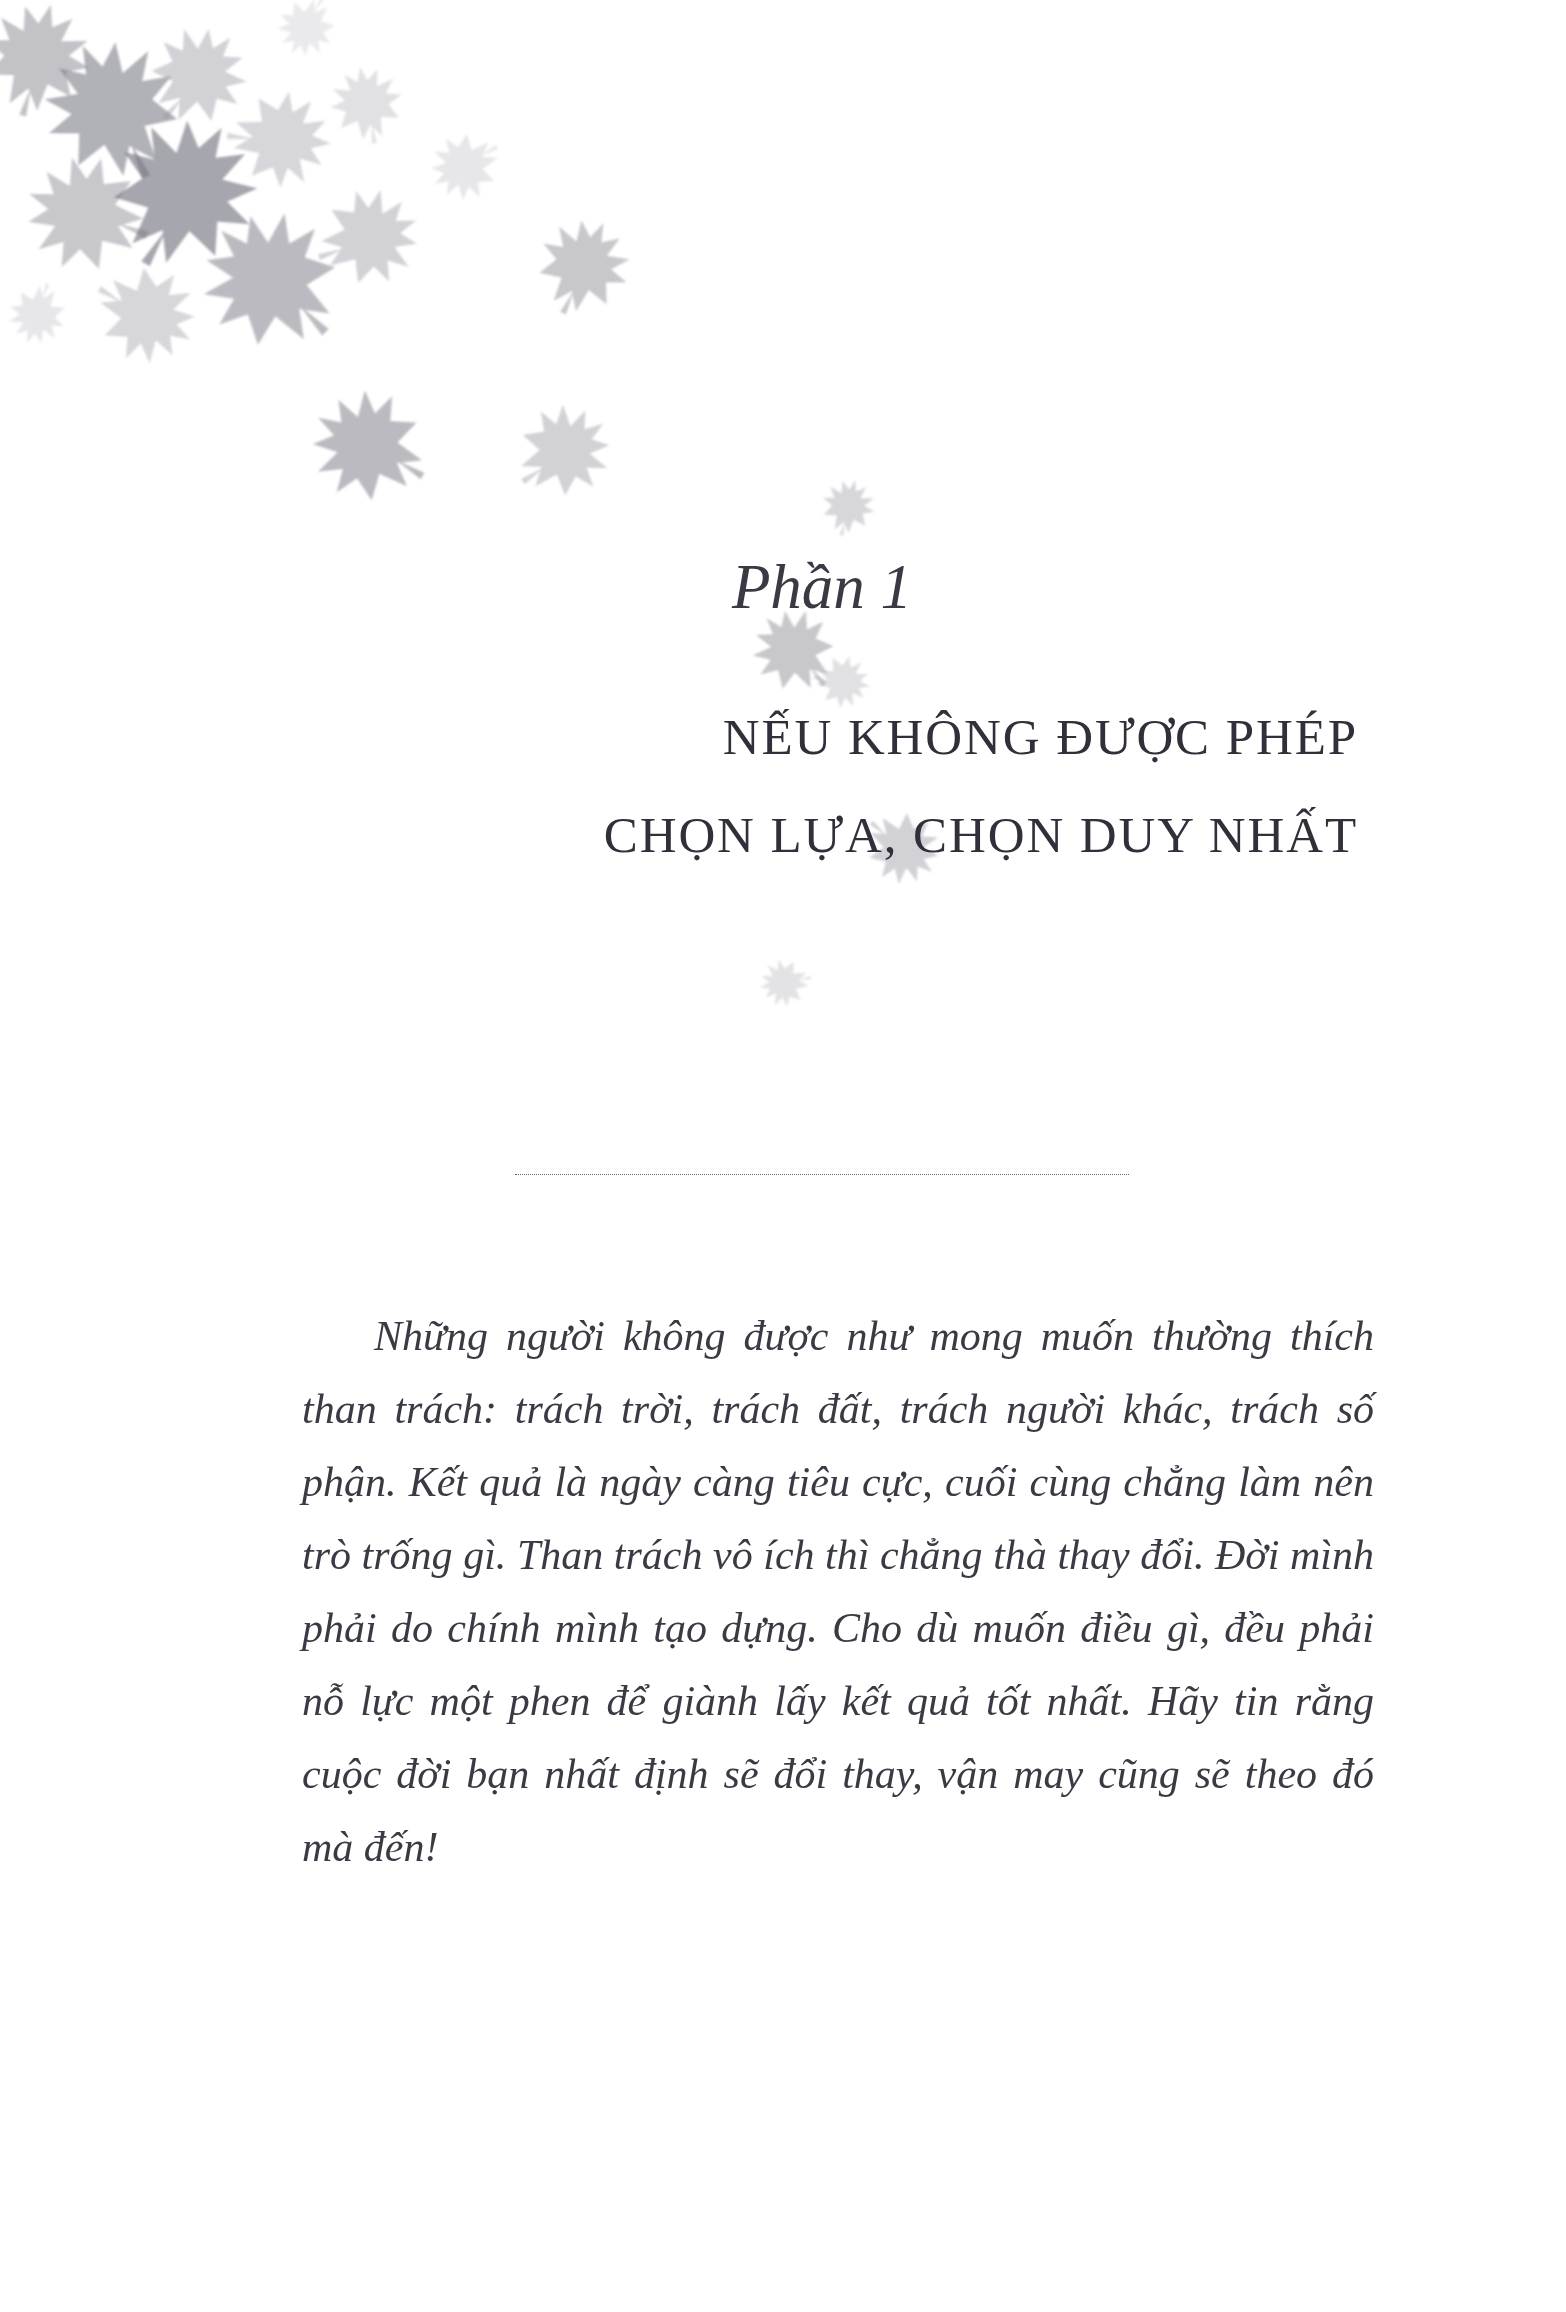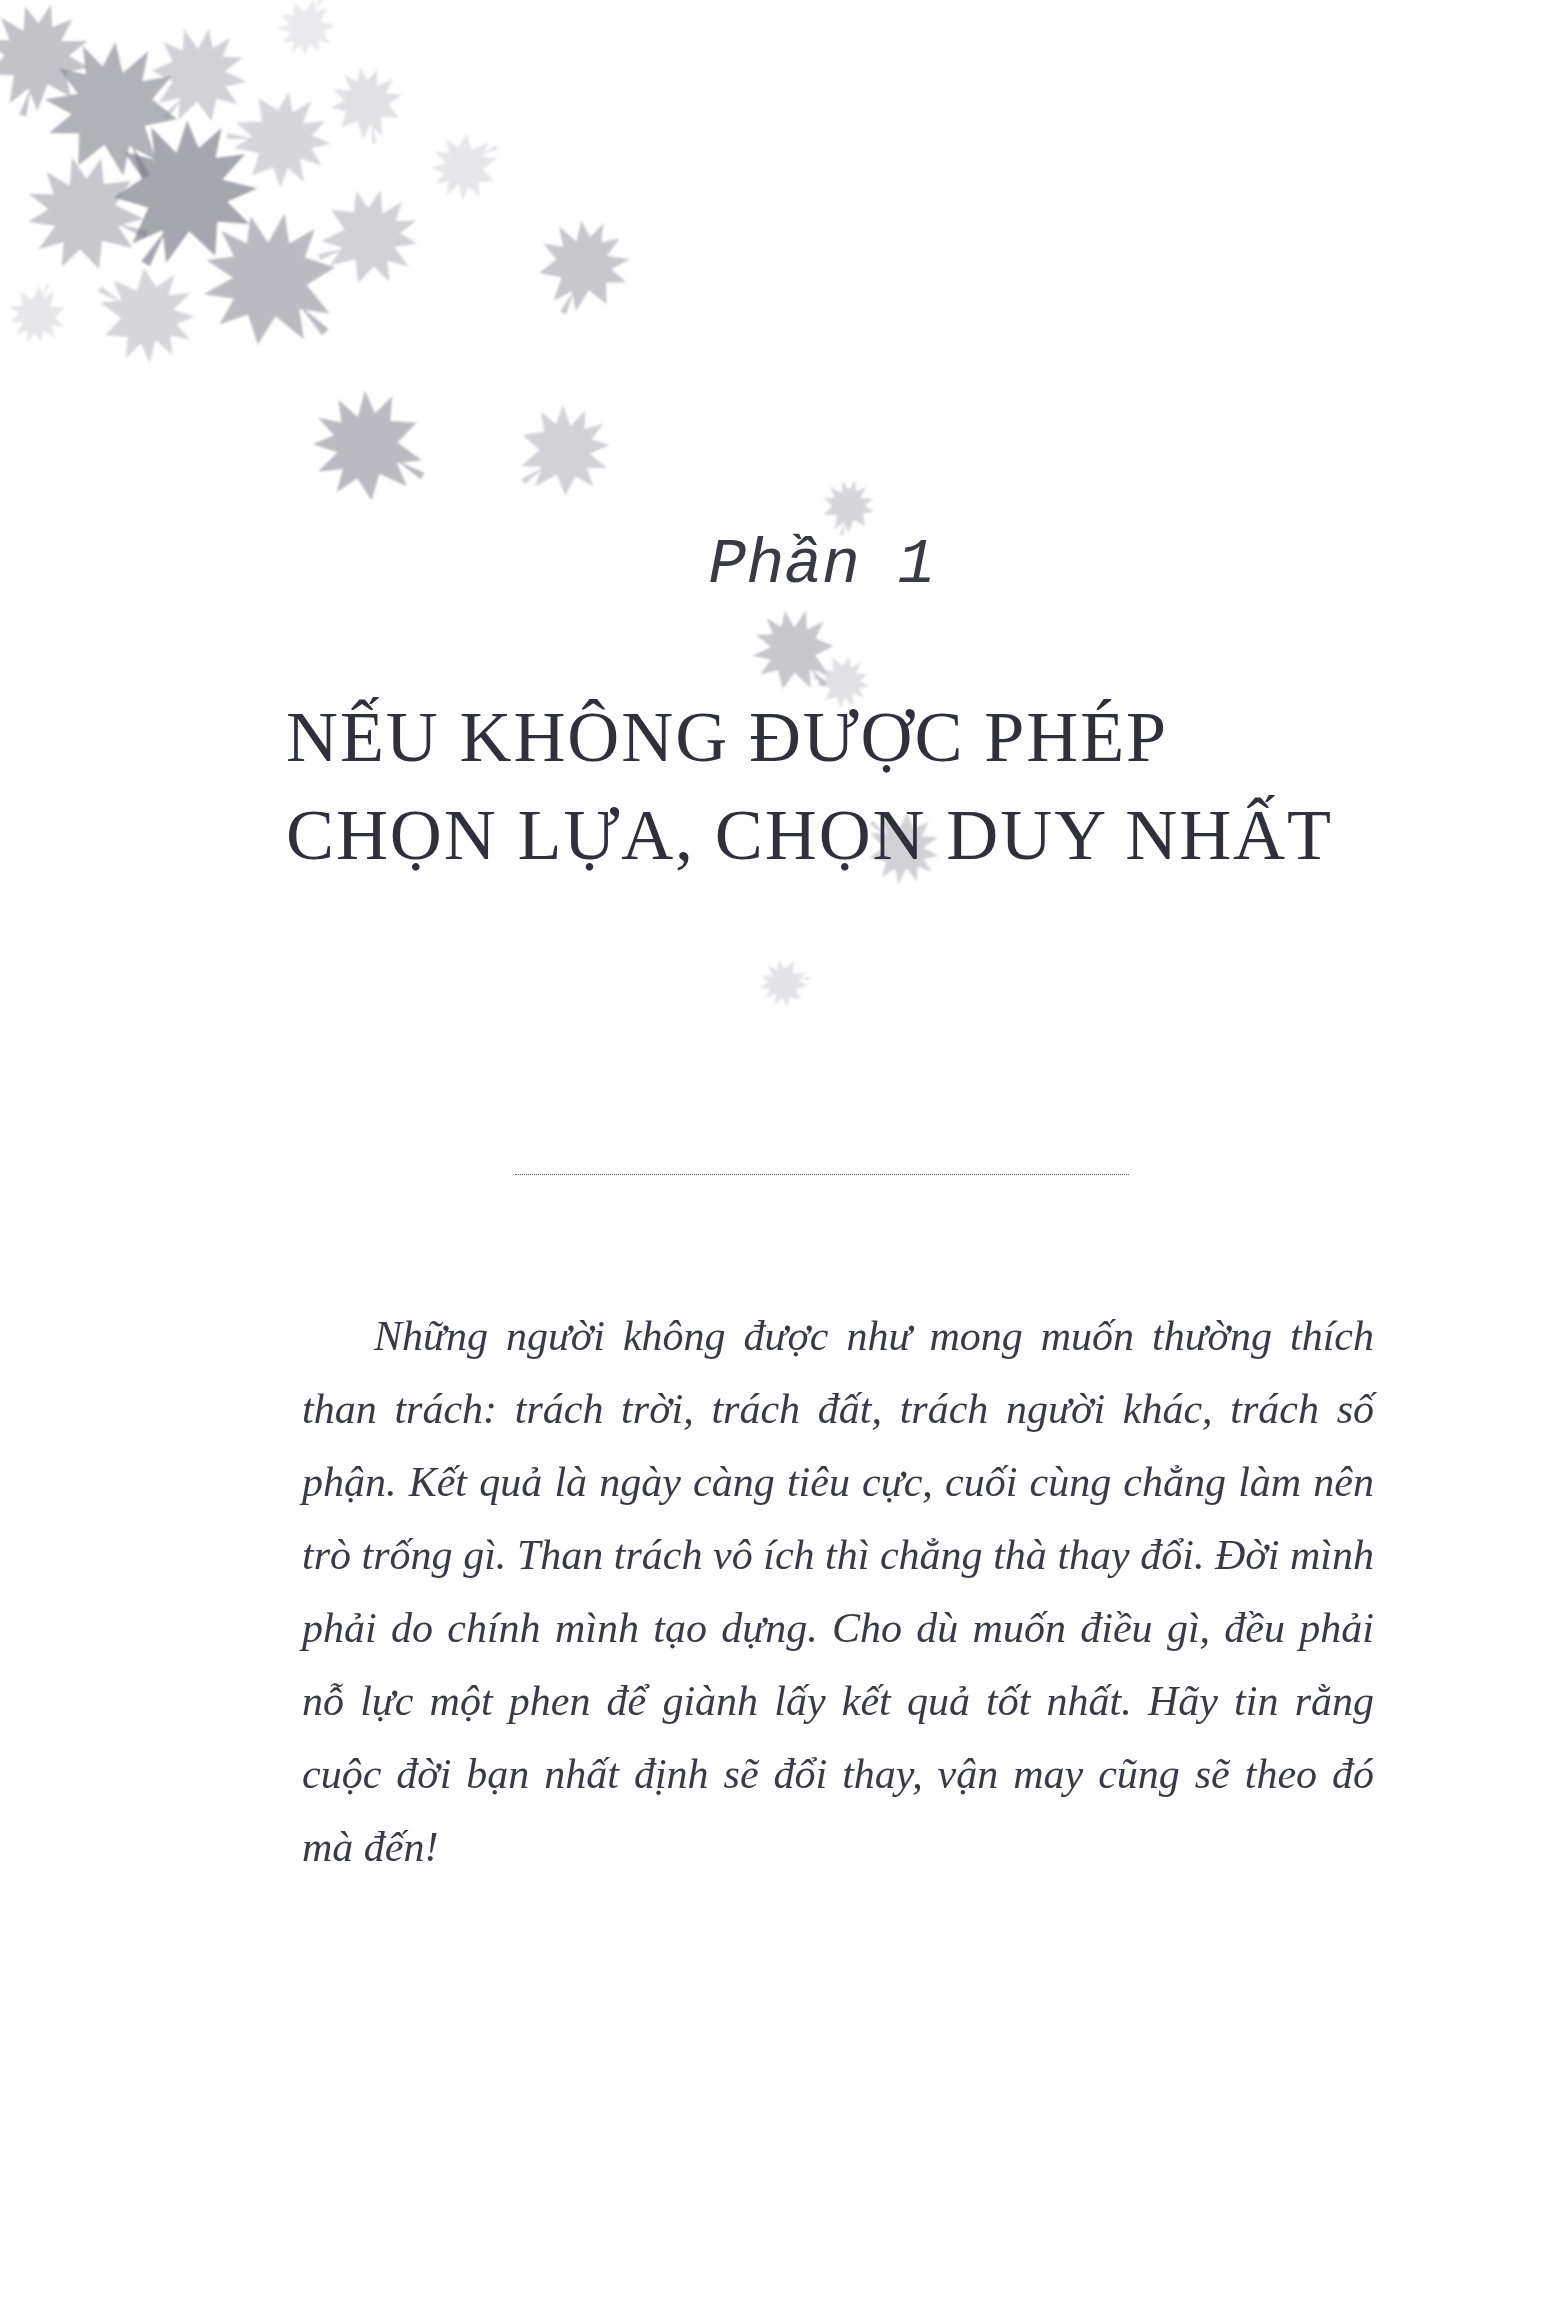--- a/index.html
+++ b/index.html
@@ -25,41 +25,41 @@
   .content {
     position: absolute;
     left: 286px;
     top: 0;
     width: 1072px;
     height: 2312px;
   }
 
   .part-label {
     position: absolute;
-    top: 529px;
+    top: 550px;
     left: 0;
     width: 100%;
     text-align: center;
-    font-family: Liberation Mono, monospace;
+    font-family: Liberation Serif, serif;
     font-style: italic;
     font-size: 63px;
     line-height: 74px;
     color: var(--text, #3a3a44);
   }
 
   .title {
     position: absolute;
     top: 688px;
     left: 0;
     width: 100%;
     margin: 0;
-    text-align: left;
+    text-align: right;
     font-family: "Liberation Serif", serif;
     font-weight: normal;
-    font-size: 72px;
+    font-size: 51px;
     line-height: 98px;
     letter-spacing: 1.9px;
     color: var(--title, #30303b);
   }
   .title .line {
     display: block;
   }
 
   .divider {
     position: absolute;

